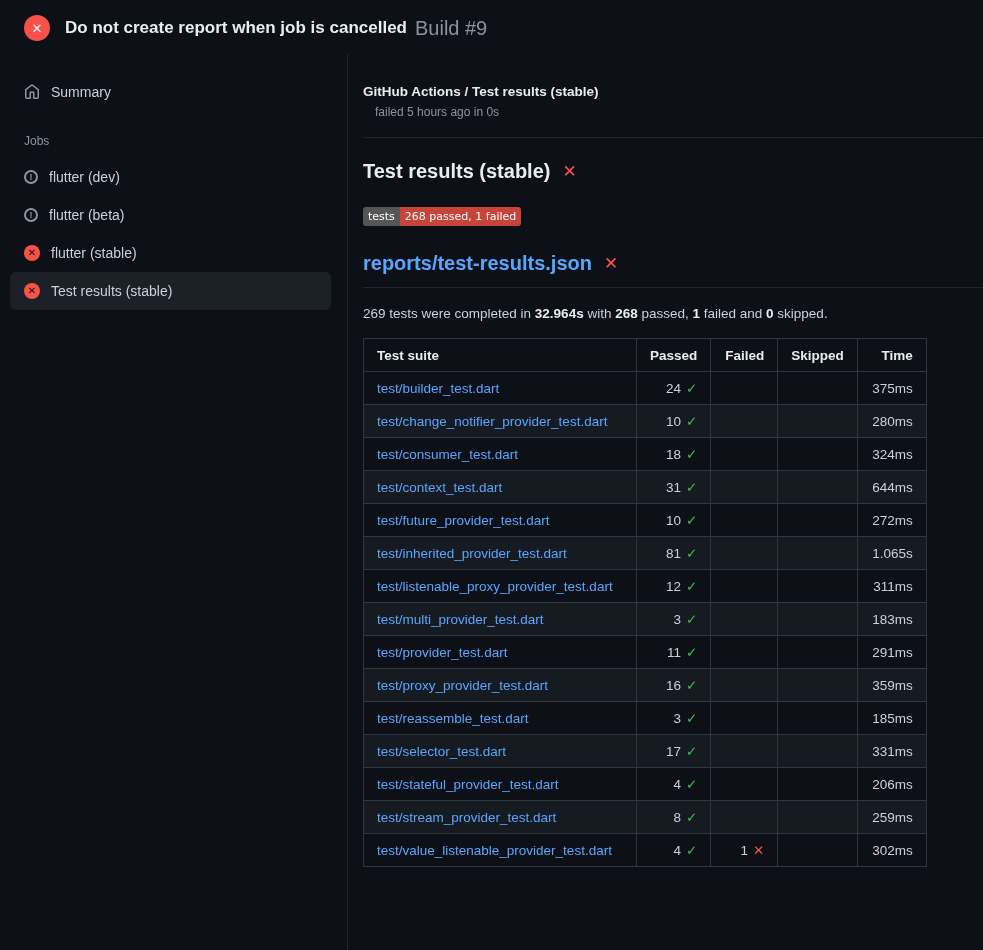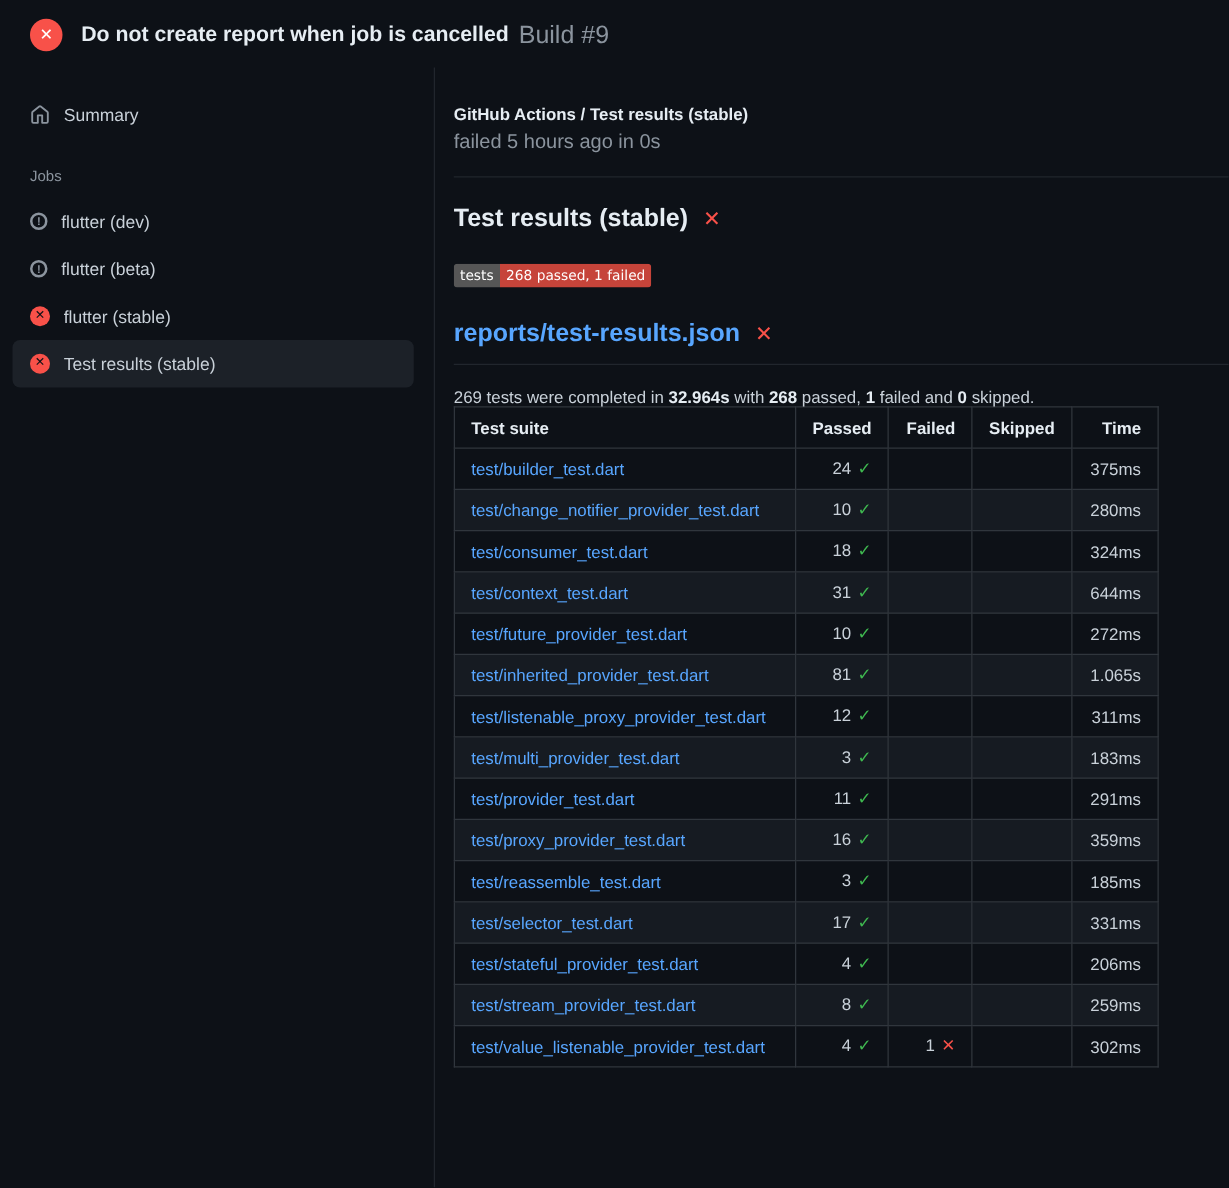--- a/index.html
+++ b/index.html
@@ -42,40 +42,40 @@
   }
   .icon-cancel{
     width:14px; height:14px; border-radius:50%; border:2px solid var(--muted); flex:none;
     color:var(--muted); font-size:9px; font-weight:700; line-height:1;
     display:flex; align-items:center; justify-content:center;
   }
 
   
   .main{flex:1; padding:30px 0 0 15px;}
   .breadcrumb{font-size:13.5px; font-weight:700; color:var(--heading);}
-  .run-status{font-size:16px; color:var(--muted); margin-top:6px;}
+  .run-status{font-size:12px; color:var(--muted); margin-top:6px;margin-left:12px;}
   .divider{border-bottom:1px solid var(--divider); margin-top:18px;}
 
   .section-title{display:flex; align-items:center; gap:12px; margin:22px 0 0 0;}
   .section-title .title-text{font-size:20px; font-weight:700; color:var(--heading);}
   .fail-x{color:var(--red); font-size:17px; font-weight:700; line-height:1;}
 
   .badge{display:inline-flex; margin-top:24px; font-size:11px; line-height:1; border-radius:3px; overflow:hidden;
          font-family:"DejaVu Sans","Liberation Sans",sans-serif;}
   .badge-label{background:var(--badge-label-bg); color:#fff; padding:4px 5px;}
   .badge-value{background:var(--badge-value-bg); color:#fff; padding:4px 5px;}
 
   .report-heading{display:flex; align-items:center; gap:12px; margin-top:26px; padding-bottom:12px;
                   border-bottom:1px solid var(--divider);}
   .report-link{font-size:20px; font-weight:700; color:var(--link); cursor:pointer;}
 
   .summary-line{font-size:13.5px; margin:18px 0 0 0; color:var(--text);}
   .summary-line strong{color:var(--heading); font-weight:700;margin-top:43px;}
 
-  table.results{border-collapse:collapse; margin-top:0; font-size:13.5px;}
+  table.results{border-collapse:collapse; margin-top:17px; font-size:13.5px;}
   table.results th, table.results td{border:1px solid var(--border); padding:7px 13px; height:33px;}
   table.results th{font-weight:700; text-align:left; color:var(--heading);}
   table.results th.num, table.results td.num{text-align:right;}
   table.results tbody tr:nth-child(even) td{background:var(--row-alt-bg);}
   td.suite{width:273px;}
   col.c-suite{width:273px;} col.c-passed{width:67px;} col.c-failed{width:67px;}
   col.c-skipped{width:77px;} col.c-time{width:69px;}
   td.suite a{color:var(--link);}
   .check{color:var(--green); font-weight:700; margin-left:5px;}
   .cross{color:var(--red); font-weight:700; margin-left:5px;}

